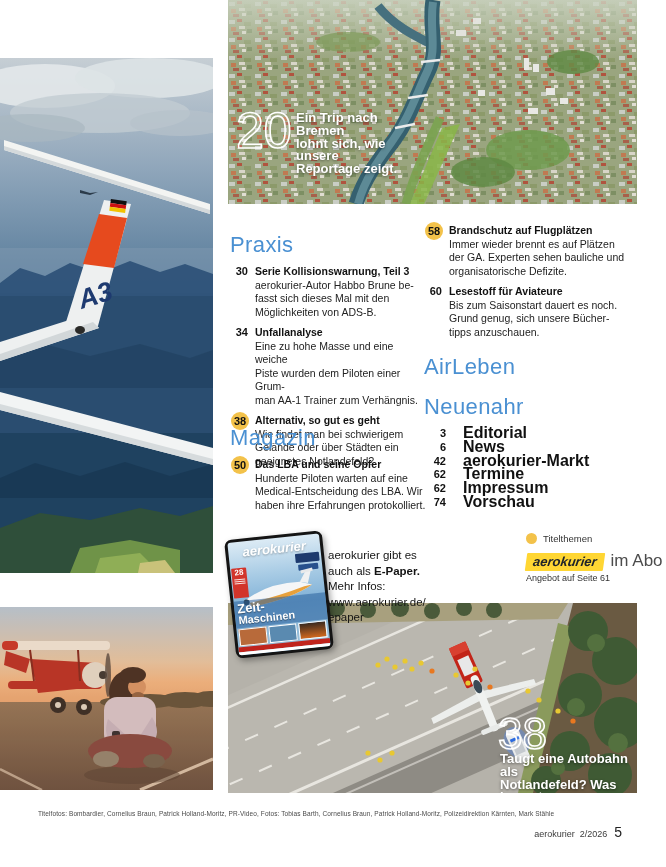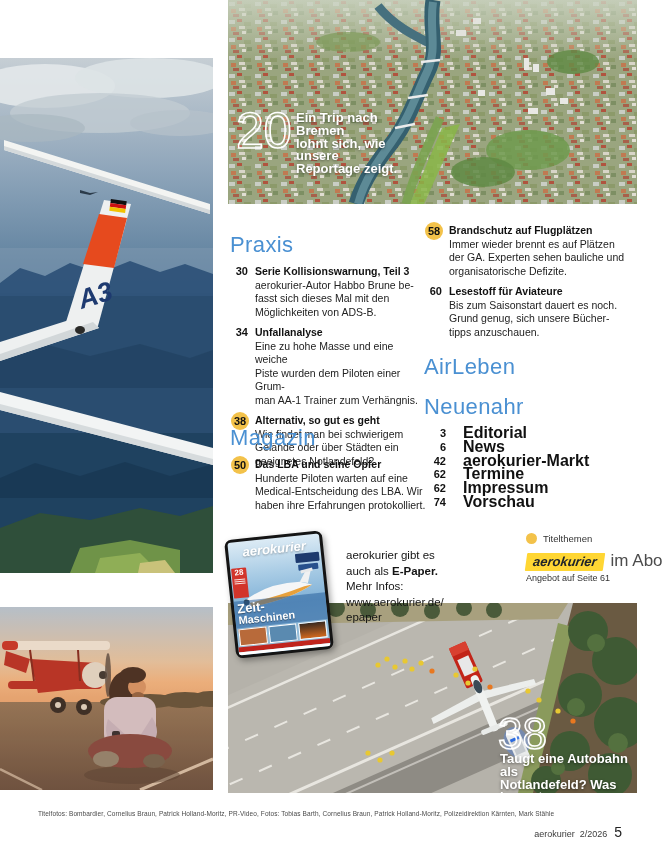--- a/index.html
+++ b/index.html
@@ -57,21 +57,21 @@
   #abo{left:526px;top:551px;}
   .abo-line{display:flex;align-items:baseline;}
   .abo-logo{
     background:#ffd633;color:#20242a;font-weight:bold;font-style:italic;
     font-size:13px;padding:1px 7px 2px 7px;transform:skewX(-8deg);border-radius:1px;
   }
   .abo-suffix{font-size:17px;color:#4c4c4c;margin-left:7px;}
   .abo-sub{font-size:9px;color:#333;margin-top:2px;}
 
   
-  #epaper-text{left:328px;top:548px;width:120px;font-size:11.5px;line-height:15.5px;color:#141414;padding-left:18px;}
+  #epaper-text{left:328px;top:548px;width:120px;font-size:11.5px;line-height:15.5px;color:#141414;}
   #epaper-text .b{font-weight:bold;}
 
   
   #tablet{
     left:230px;top:535px;width:92px;height:113px;background:#141414;border-radius:7px;
     padding:3px;transform:rotate(-6deg);box-shadow:2px 3px 6px rgba(0,0,0,.35);
   }
   #cover{position:relative;width:100%;height:100%;border-radius:3px;overflow:hidden;
     background:linear-gradient(180deg,#dcebf5 0%,#a9cce5 30%,#7fb0d6 58%,#9cc2dc 100%);}
   #cover-masthead{position:absolute;top:3px;left:0;right:0;text-align:center;

